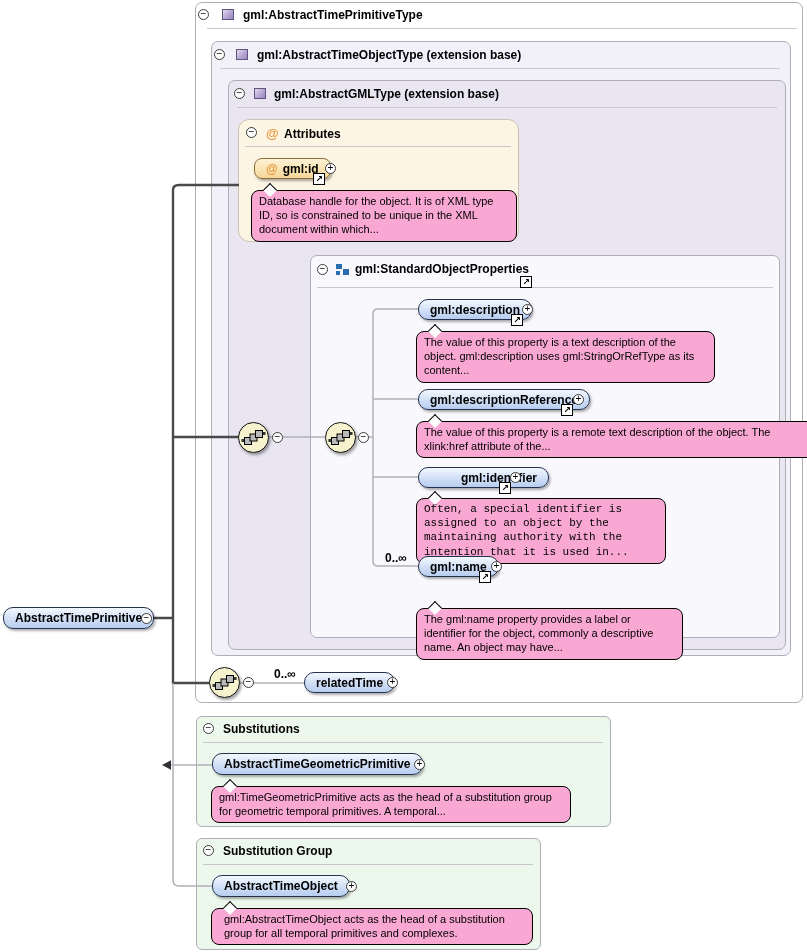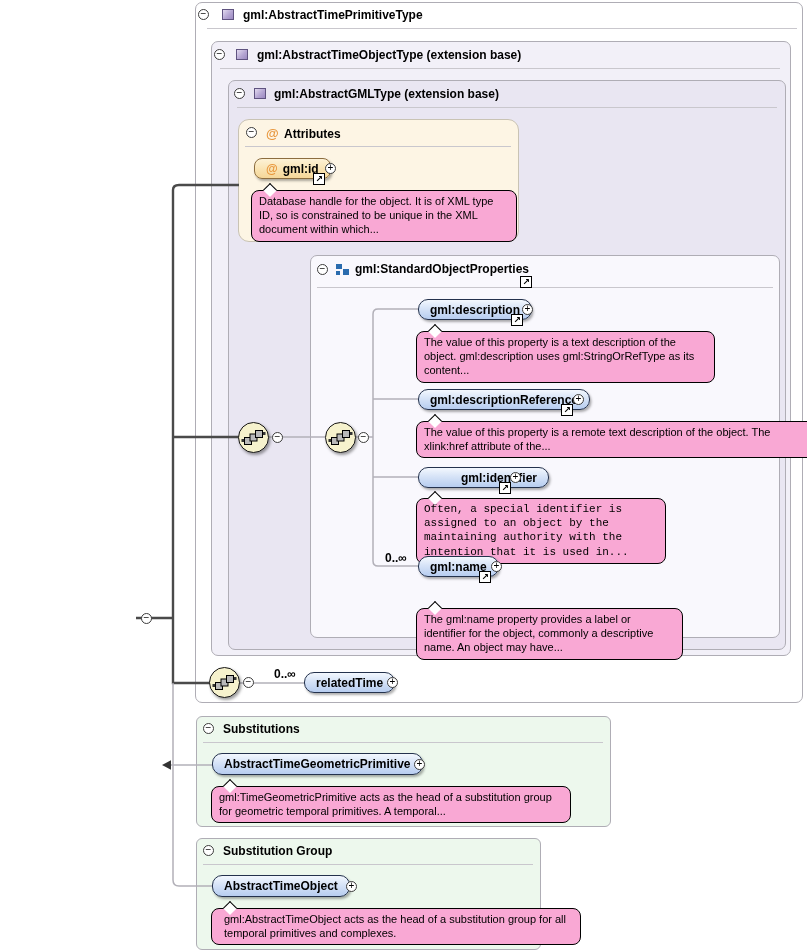--- a/index.html
+++ b/index.html
@@ -189,27 +189,28 @@
   <div class="toggle plus" style="left:510px;top:472px;"></div>
   <div class="link-icon" style="left:499px;top:482px;"></div>
   <div class="tooltip" style="left:416px;top:498px;width:250px;font-family:Liberation Mono, monospace;">Often, a special identifier is assigned to an object by the maintaining authority with the intention that it is used in...</div>
 
   <div class="card" style="left:385px;top:551px;">0..∞</div>
   <div class="pill" style="left:418px;top:556px;">gml:name</div>
   <div class="toggle plus" style="left:491px;top:561px;"></div>
   <div class="link-icon" style="left:479px;top:571px;"></div>
   <div class="tooltip" style="left:416px;top:588px;width:267px;margin-top:20px;">The gml:name property provides a label or identifier for the object, commonly a descriptive name. An object may have...</div>
 
+  <div class="pill" style="left:3px;top:607px;height:22px;">AbstractTimePrimitive</div>
   <div class="toggle minus" style="left:141px;top:613px;"></div>
 
   <div class="card" style="left:274px;top:667px;">0..∞</div>
   <div class="pill" style="left:304px;top:672px;">relatedTime</div>
   <div class="toggle plus" style="left:387px;top:677px;"></div>
 
   <div class="pill" style="left:212px;top:753px;height:22px;">AbstractTimeGeometricPrimitive</div>
   <div class="toggle plus" style="left:414px;top:759px;"></div>
   <div class="tooltip" style="left:211px;top:786px;width:360px;">gml:TimeGeometricPrimitive acts as the head of a substitution group for geometric temporal primitives. A temporal...</div>
 
   <div class="pill" style="left:212px;top:875px;height:22px;">AbstractTimeObject</div>
   <div class="toggle plus" style="left:346px;top:881px;"></div>
-  <div class="tooltip" style="left:211px;top:908px;width:370px;padding-left:12px;">gml:AbstractTimeObject acts as the head of a substitution group for all temporal primitives and complexes.</div>
+  <div class="tooltip" style="left:211px;top:908px;width:322px;padding-left:12px;">gml:AbstractTimeObject acts as the head of a substitution group for all temporal primitives and complexes.</div>
 
 </div>
 
 </body></html>

